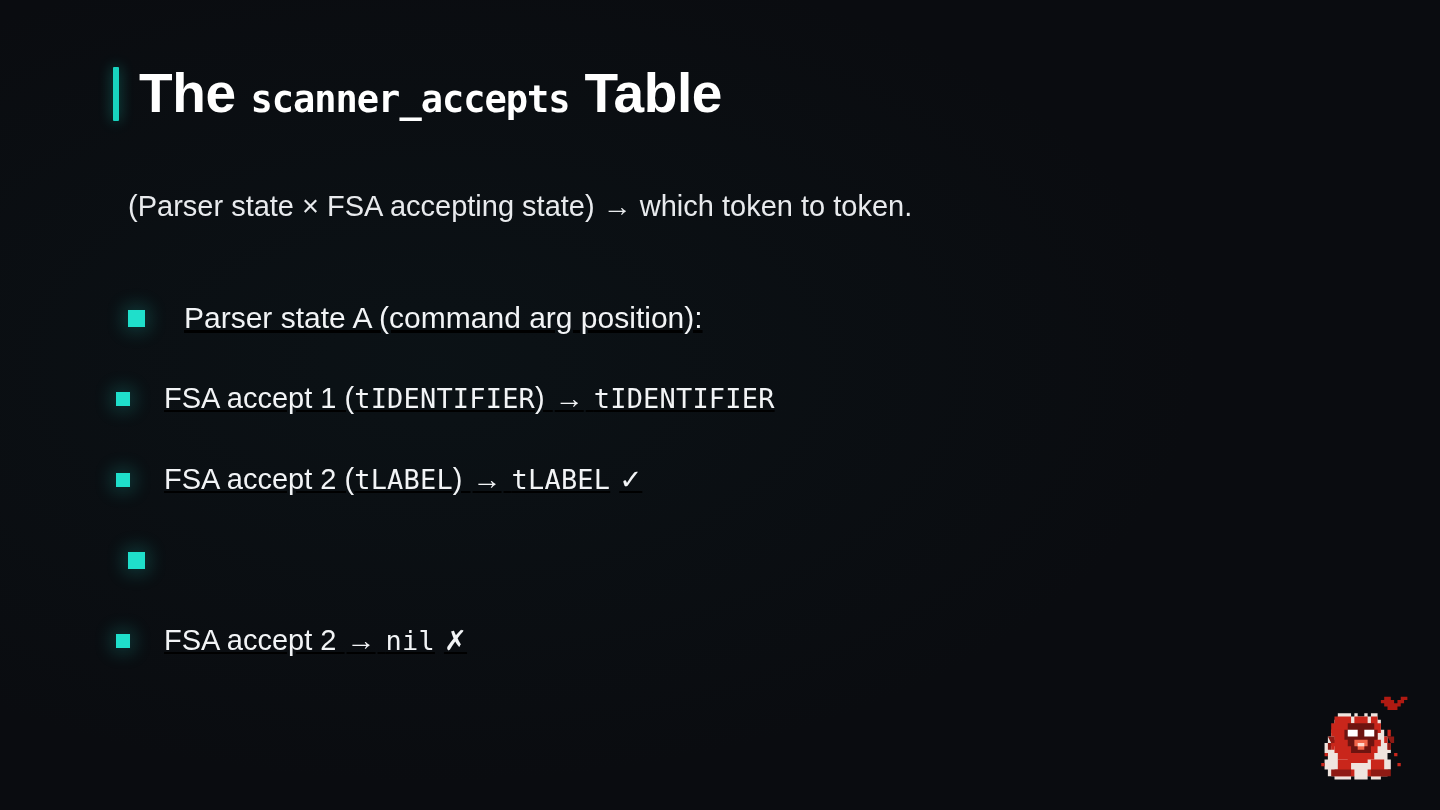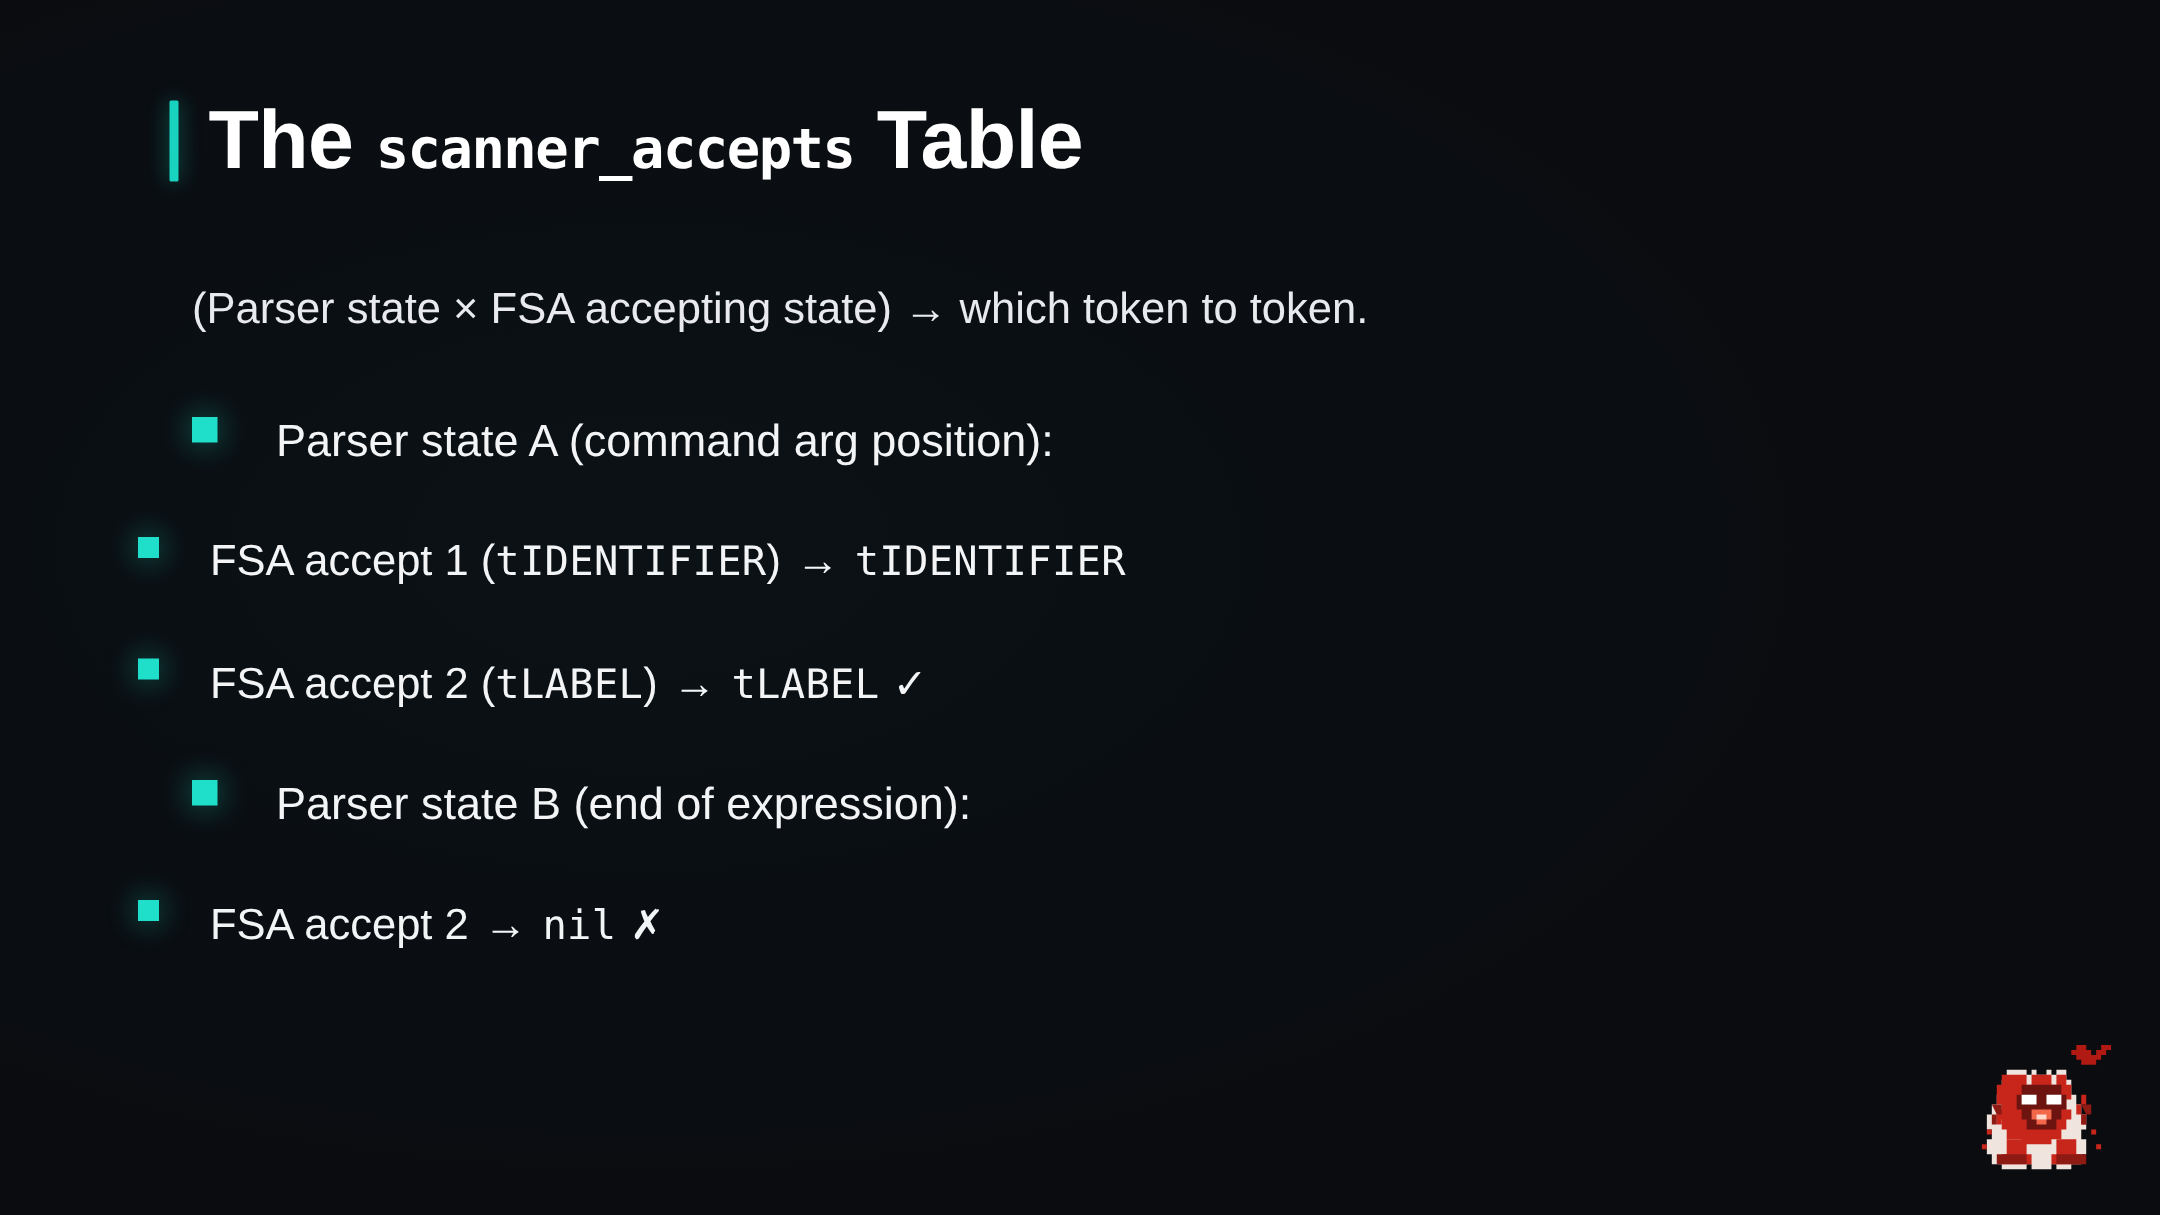--- a/index.html
+++ b/index.html
@@ -69,29 +69,31 @@
 
   
   .bullets {
     position: absolute;
     left: 0;
     top: 278px;
     width: 100%;
   }
   .bullet {
     display: flex;
+    align-items: center;
     position: relative;
+    text-decoration: underline;
   }
   .bullet.level-1 {
     height: 80px;
     padding-left: 128px;
   }
   .bullet.level-2 {
     height: 81px;
-    padding-left: 92px;
+    padding-left: 116px;
   }
   .marker {
     flex: none;
     background: #1fdfcb;
     box-shadow: 0 0 18px 4px rgba(31,223,203,0.22);
   }
   .level-1 .marker {
     width: 17px;
     height: 17px;
     margin-right: 39px;
@@ -161,21 +163,20 @@
       <div class="bullet level-2">
         <span class="marker"></span>
         <span class="btext"><span>FSA accept 1 (</span><span class="mono">tIDENTIFIER</span><span>) </span><span class="arrow">→</span><span> </span><span class="mono">tIDENTIFIER</span></span>
       </div>
       <div class="bullet level-2">
         <span class="marker"></span>
         <span class="btext"><span>FSA accept 2 (</span><span class="mono">tLABEL</span><span>) </span><span class="arrow">→</span><span> </span><span class="mono">tLABEL</span><span class="mark">✓</span></span>
       </div>
       <div class="bullet level-1">
         <span class="marker"></span>
-        <span class="btext"><span>Parser state B (end of expression):</span></span>
       </div>
       <div class="bullet level-2">
         <span class="marker"></span>
         <span class="btext"><span>FSA accept 2 </span><span class="arrow">→</span><span> </span><span class="mono">nil</span><span class="mark">✗</span></span>
       </div>
     </div>
 
   <div class="sprite-wrap">
     <svg viewBox="0 0 32 32" xmlns="http://www.w3.org/2000/svg" aria-hidden="true">
       <g>

